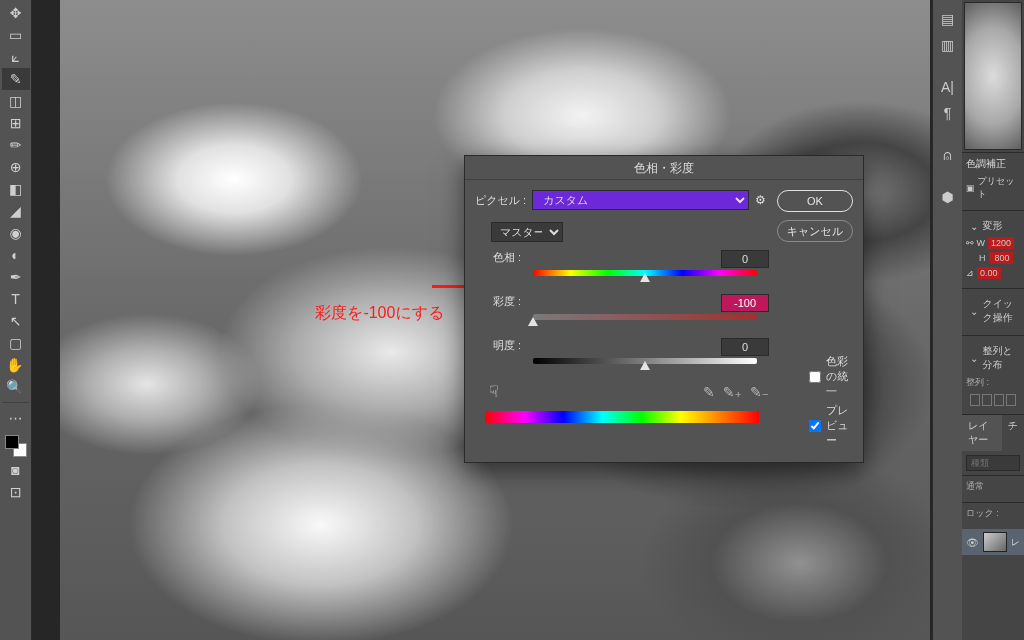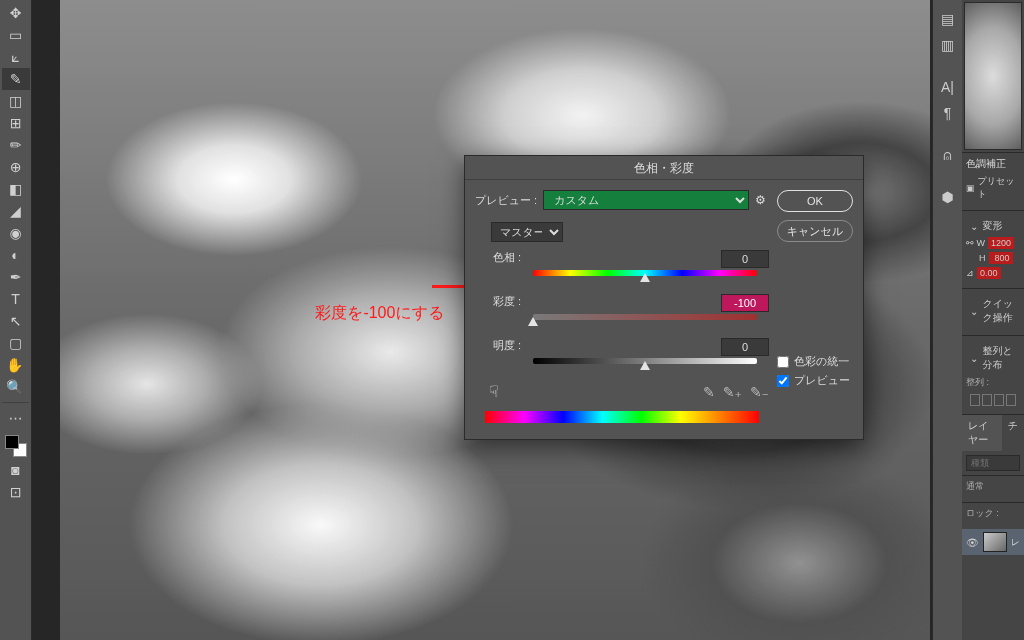--- a/index.html
+++ b/index.html
@@ -30,38 +30,38 @@
 .annotation-arrow:after{content:"";position:absolute;right:-2px;top:-5px;border-left:14px solid #ff1a1a;border-top:6px solid transparent;border-bottom:6px solid transparent;}
 .dialog{position:absolute;top:155px;left:432px;width:400px;background:#535353;border:1px solid #2a2a2a;box-shadow:0 8px 24px rgba(0,0,0,.5);}
 .dialog-title{height:24px;line-height:24px;text-align:center;font-size:12px;color:#ddd;background:#535353;border-bottom:1px solid #404040;}
 .dialog-body{display:flex;padding:10px 10px 14px;}
 .dialog-left{flex:1;}
 .dialog-right{width:76px;margin-left:8px;}
 .btn{width:100%;height:22px;border:1px solid #8a8a8a;border-radius:11px;background:transparent;color:#e4e4e4;font-size:11px;cursor:pointer;margin-bottom:8px;}
 .btn.primary{border-color:#e0e0e0;}
 .row{display:flex;align-items:center;margin-bottom:6px;}
 .row label{font-size:11px;color:#ddd;}
-.preset-select{flex:1;height:20px;background:#15803d;border:1px solid #2a2a2a;color:#ddd;font-size:11px;padding:0 6px;margin:0 6px;}
+.preset-select{flex:1;height:20px;background:#6d28d9;border:1px solid #2a2a2a;color:#ddd;font-size:11px;padding:0 6px;margin:0 6px;}
 .gear{width:14px;height:14px;color:#ddd;font-size:12px;cursor:pointer;}
 .master-select{width:72px;height:20px;background:#3a3a3a;border:1px solid #2a2a2a;color:#ddd;font-size:11px;margin:6px 0 8px 16px;padding:0 4px;}
 .slider-row{display:flex;margin-bottom:2px;}
 .slider-row .lbl{width:52px;text-align:right;font-size:11px;color:#ddd;padding-right:6px;}
 .slider-row .val{width:48px;height:18px;background:#3a3a3a;border:1px solid #2a2a2a;color:#ddd;font-size:11px;text-align:center;}
 .slider-row .val.active{background:#be185d;color:#fff;}
 .slider-track{position:relative;height:14px;margin:0 12px 10px 58px;}
 .slider-track .bar{height:6px;border-radius:2px;}
 .hue-bar{background:linear-gradient(90deg,#ff0000,#ffff00,#00ff00,#00ffff,#0000ff,#ff00ff,#ff0000);}
 .sat-bar{background:linear-gradient(90deg,#7a7a7a,#a03030);}
 .light-bar{background:linear-gradient(90deg,#000,#fff);}
 .slider-track .knob{position:absolute;top:3px;width:0;height:0;border-left:5px solid transparent;border-right:5px solid transparent;border-bottom:9px solid #e4e4e4;}
 .bottom-controls{display:flex;align-items:center;justify-content:space-between;margin-top:8px;padding-left:14px;}
 .finger{font-size:16px;color:#cfcfcf;cursor:pointer;}
 .droppers{display:flex;gap:8px;color:#bbb;}
 .droppers span{font-size:14px;cursor:pointer;}
-.chk{display:flex;align-items:center;gap:5px;font-size:11px;color:#ddd;margin-top:4px;}
+.chk{display:flex;align-items:center;gap:5px;font-size:11px;color:#ddd;margin-top:4px;margin-left:32px;}
 .chk input{width:12px;height:12px;}
 .full-spectrum{height:12px;margin:10px 10px 2px;background:linear-gradient(90deg,#ff0000,#ff00ff,#0000ff,#00ffff,#00ff00,#ffff00,#ff8000,#ff0000);}
 .right-dock{width:30px;background:#535353;border-left:1px solid #2a2a2a;display:flex;flex-direction:column;padding-top:6px;}
 .right-dock .icon{height:26px;display:flex;align-items:center;justify-content:center;color:#ccc;font-size:14px;cursor:pointer;}
 .right-dock .gap{height:16px;}
 .panel-right{width:62px;background:#454545;display:flex;flex-direction:column;}
 .color-preview{height:148px;margin:2px;background:radial-gradient(ellipse 80px 120px at 50% 50%, #dcdcdc 0%, #a8a8a8 40%, #3a3a3a 85%);border:1px solid #2a2a2a;}
 .panel-section{border-top:1px solid #2a2a2a;padding:4px 4px 6px;font-size:10px;color:#ccc;}
 .panel-section .hdr{color:#ddd;margin-bottom:4px;white-space:nowrap;overflow:hidden;}
 .panel-section .sub{font-size:9px;color:#aaa;margin-bottom:3px;white-space:nowrap;overflow:hidden;}
@@ -116,21 +116,21 @@
   <div class="canvas-area">
     <div class="cloud-image"></div>
     <div class="annotation">彩度を-100にする</div>
     <div class="annotation-arrow"></div>
 
     <div class="dialog">
       <div class="dialog-title">色相・彩度</div>
       <div class="dialog-body">
         <div class="dialog-left">
           <div class="row">
-            <label>プレビュー :</label>
+            <label>ピクセル :</label>
             <select class="preset-select">
               <option>カスタム</option>
             </select>
             <span class="gear">⚙</span>
           </div>
           <select class="master-select">
             <option>マスター</option>
           </select>
 
           <div class="slider-row">

